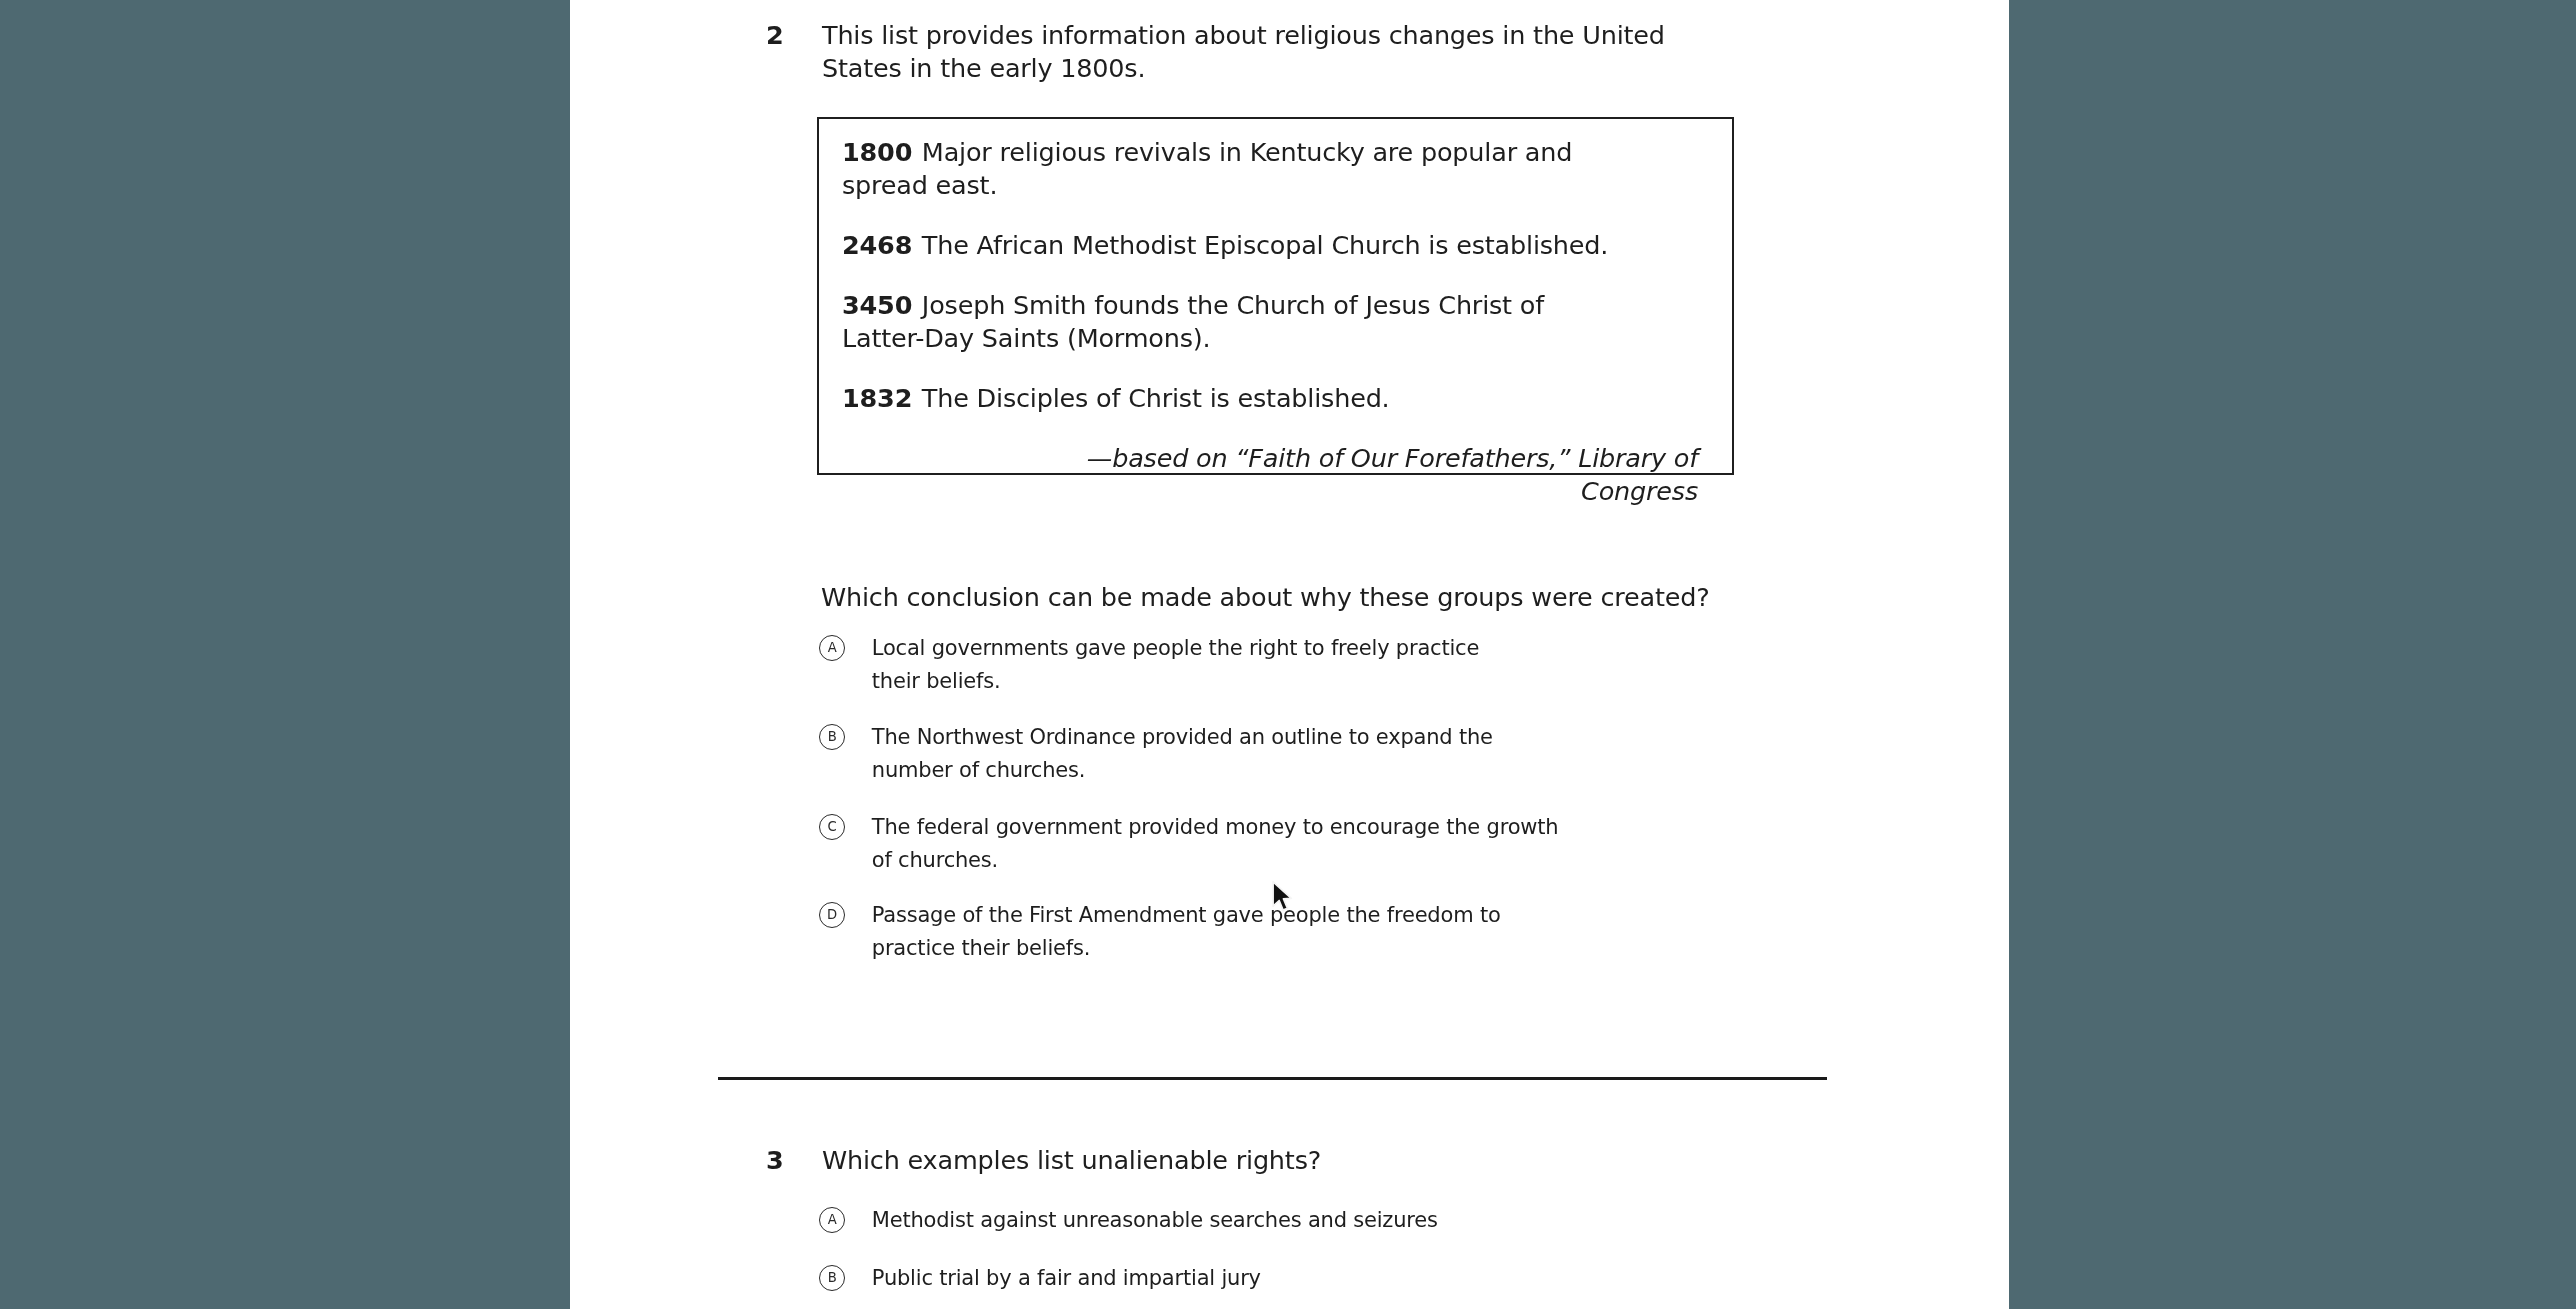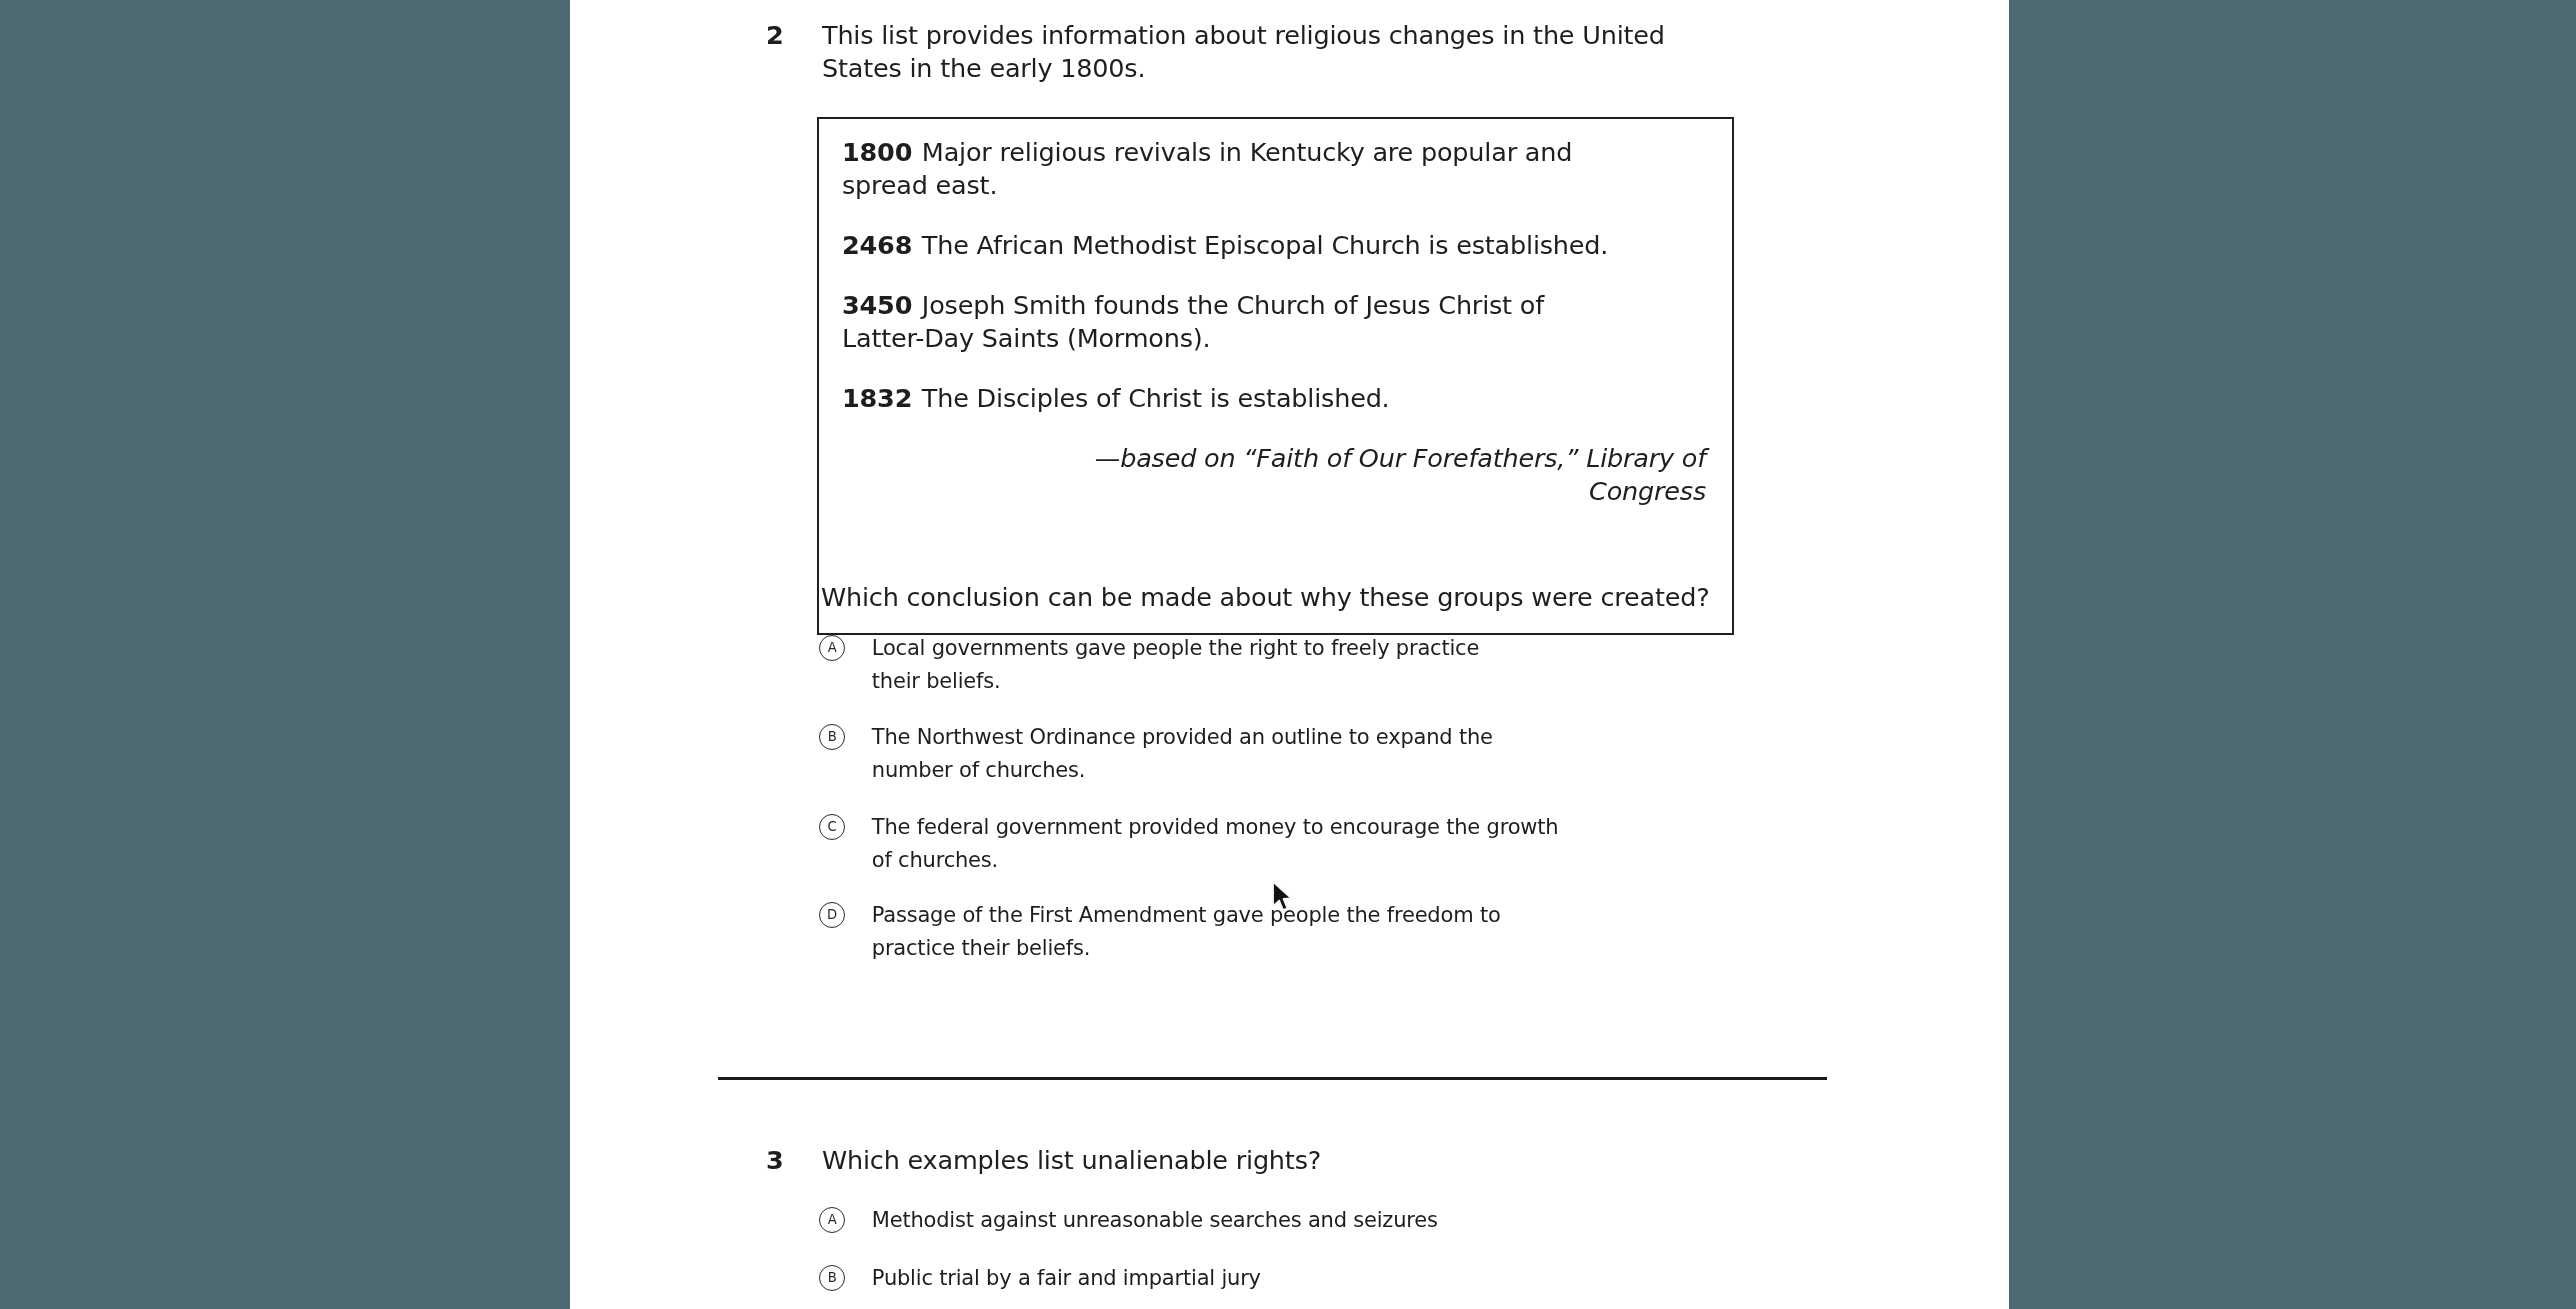--- a/index.html
+++ b/index.html
@@ -48,35 +48,35 @@
 
   #q2-row { top: 18.5px; }
   #q3-row { top: 1144px; }
 
   
   .source-box {
     position: absolute;
     left: 247px;
     top: 117px;
     width: 917px;
-    height: 518px;
+    height: 358px;
     box-sizing: border-box;
     border: 2.6px solid #1f1f1f;
     padding: 16.7px 22px 0 23px;
     font-size: 25.5px;
     line-height: 33px;
     letter-spacing: -0.2px;
   }
   .src-item { margin: 0 0 27px 0; }
   .src-year {
     font-weight: bold;
     margin-right: 9.7px;
   }
   .attribution {
-    margin: 4px;
+    margin: 12px;
     font-style: italic;
     text-align: right;
   }
 
   
   .stem {
     position: absolute;
     left: 251px;
     top: 573px;
     width: 1075px;

